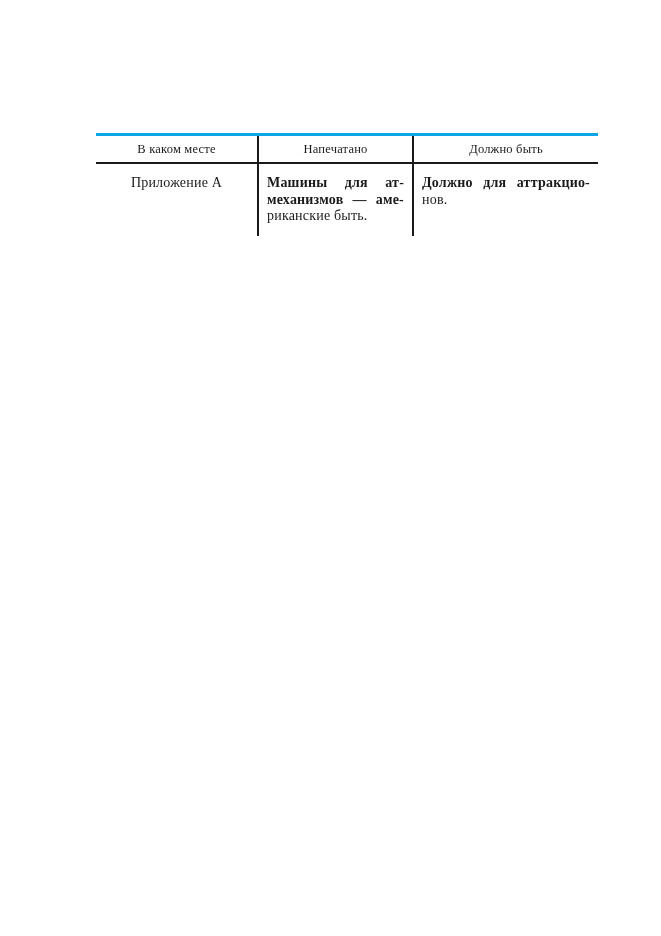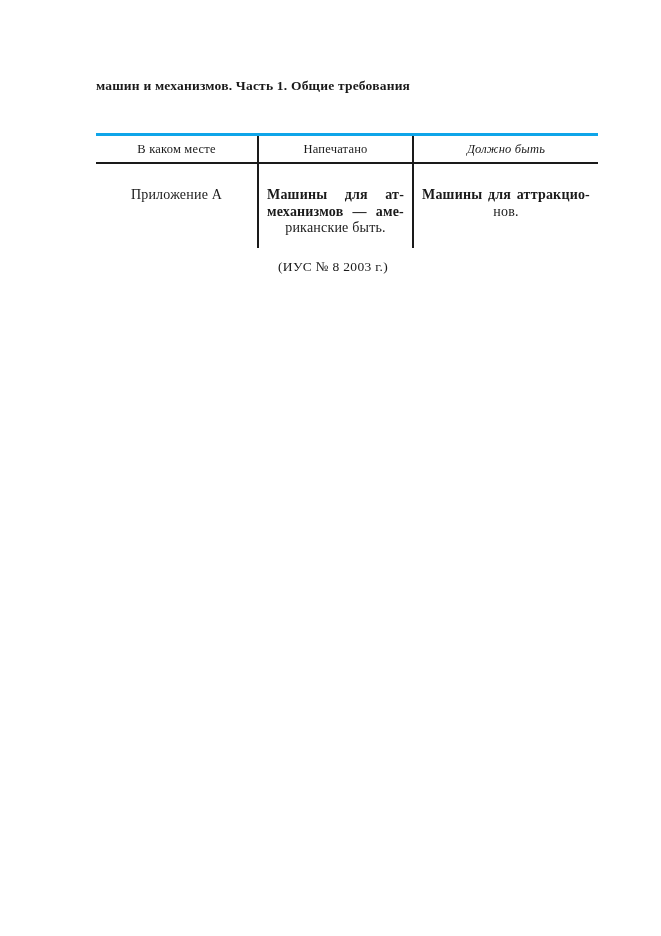--- a/index.html
+++ b/index.html
@@ -47,35 +47,35 @@
     text-align: center;
     vertical-align: middle;
     padding: 6px 4px 5px 4px;
     border-bottom: 2px solid #1a1a1a;
     letter-spacing: 0.2px;
   }
   .corr-table td {
     vertical-align: top;
     font-size: 14px;
     line-height: 16.5px;
-    padding: 23px 8px 11px 8px;
+    padding: 11px 8px 11px 8px;
     letter-spacing: 0.2px;
   }
   .col-location  { width: 153px; }
   .col-printed   { width: 145px; }
-  .col-shouldbe  { width: 176px; font-style: italic; }
+  .col-shouldbe  { width: 176px; }
   .v-sep {
     border-left: 2px solid #1a1a1a;
   }
   .cell-location {
     text-align: center;
     padding-top: 6px;
   }
   .jline {
-    text-align: center;
+    text-align: left;
   }
   .jline.fill {
     text-align: justify;
     text-align-last: justify;
     font-weight: bold;
   }
   .footer-note {
     position: absolute;
     left: 96px;
     top: 259px;
@@ -84,42 +84,40 @@
     font-size: 13.5px;
     letter-spacing: 0.3px;
   }
 </style>
 </head>
 <body>
 
 <div class="page">
 
   <div class="doc-header">
-    <div class="doc-header-line">машин и механизмов. Часть 1. Общие требования</div>
   </div>
 
   <table class="corr-table">
     <thead>
       <tr>
         <th class="col-location">В каком месте</th>
         <th class="col-printed v-sep">Напечатано</th>
         <th class="col-shouldbe v-sep">Должно быть</th>
       </tr>
     </thead>
     <tbody>
       <tr>
         <td class="cell-location">Приложение А</td>
         <td class="cell-printed v-sep">
           <div class="jline fill">Машины для ат-</div>
           <div class="jline fill">механизмов — аме-</div>
           <div class="jline">риканские быть.</div>
         </td>
         <td class="cell-shouldbe v-sep">
-          <div class="jline fill">Машины для аттракцио-</div>
+          <div class="jline fill">Должно для аттракцио-</div>
           <div class="jline">нов.</div>
         </td>
       </tr>
     </tbody>
   </table>
 
-  <div class="footer-note">(ИУС № 8 2003 г.)</div>
 
 </div>
 
 </body></html>

